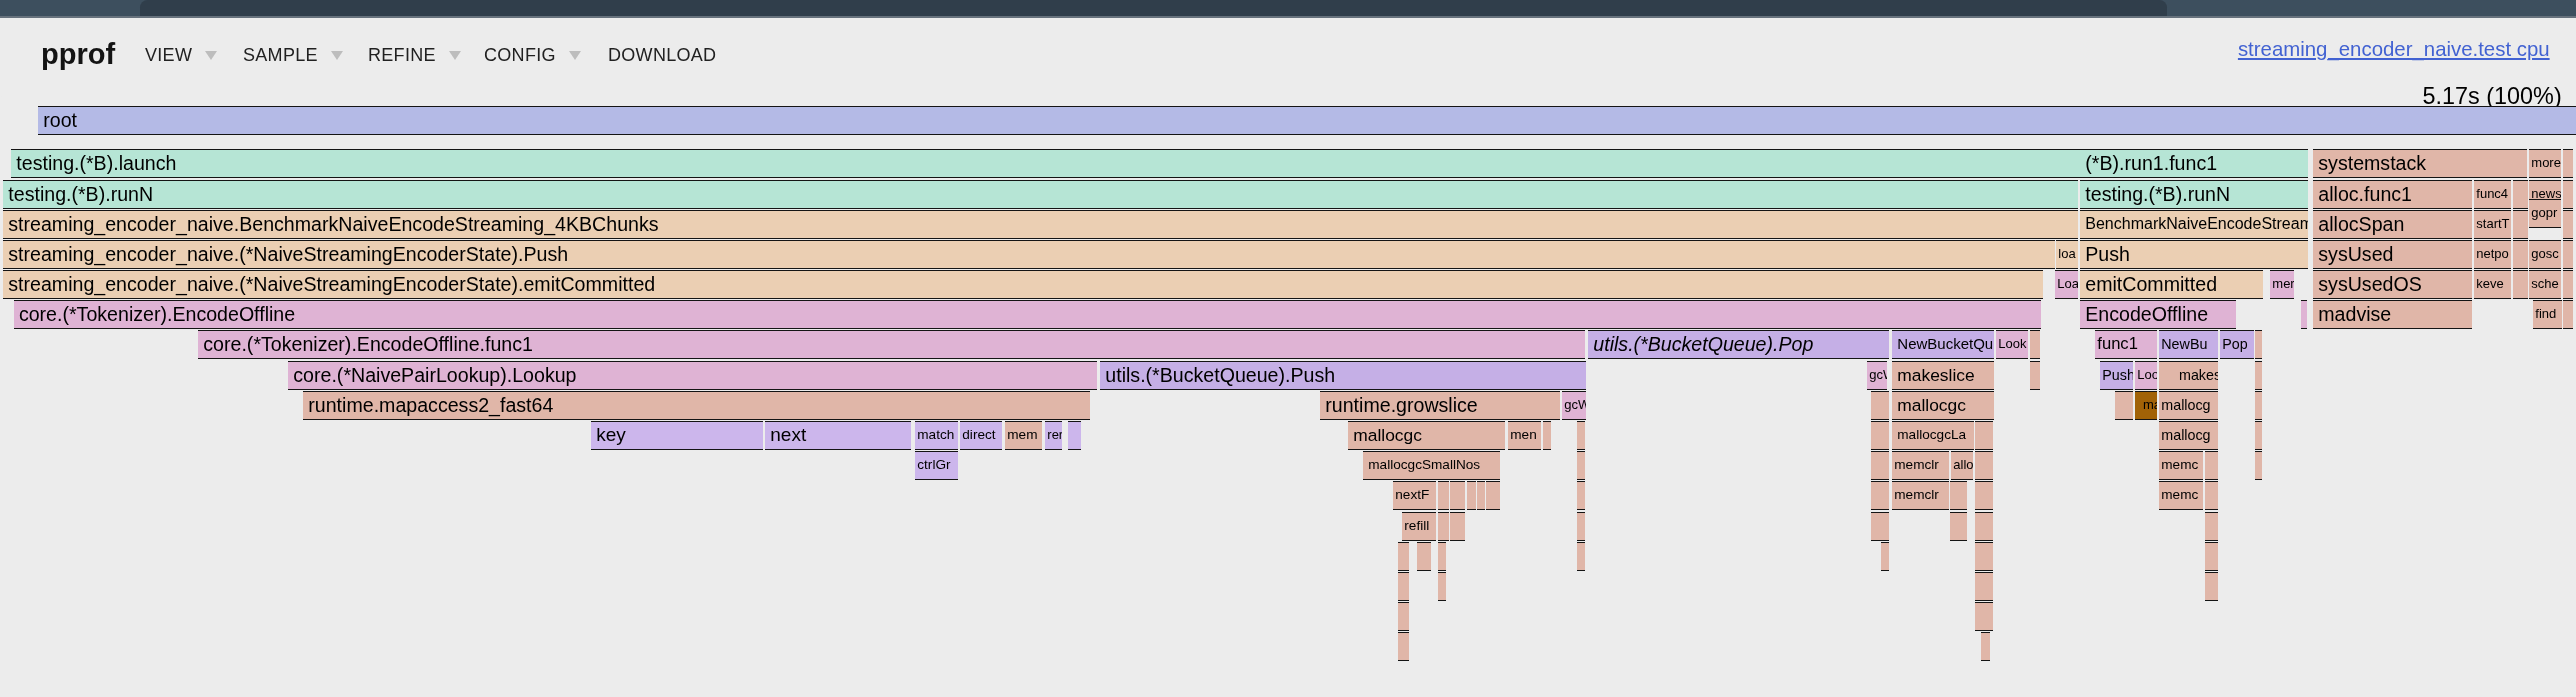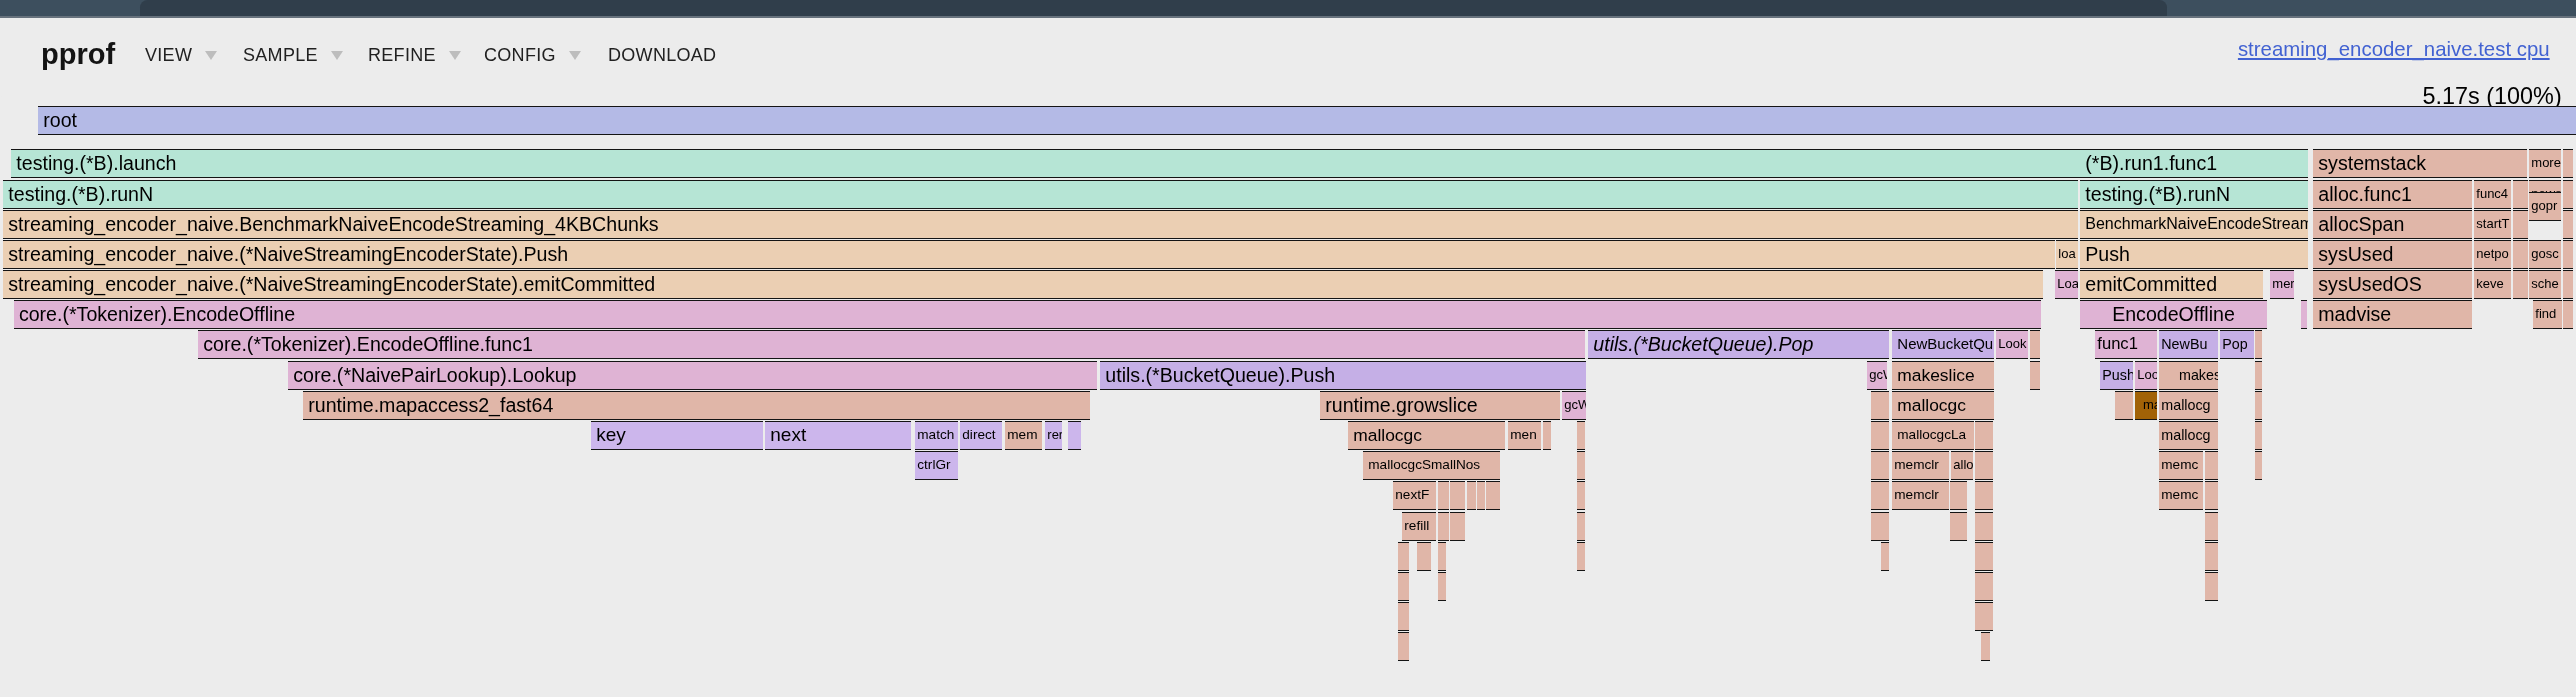--- a/index.html
+++ b/index.html
@@ -63,41 +63,41 @@
     <div class="cell" style="left: 2313px; top: 180px; width: 159px; background: rgb(224, 182, 168); font-size: 19.6px; padding: 0px 5.3px;">alloc.func1</div>
     <div class="cell" style="left: 2474px; top: 180px; width: 37px; background: rgb(224, 182, 168); font-size: 13px; padding: 0px 2.3px;">func4</div>
     <div class="cell" style="left: 2513px; top: 180px; width: 15px; background: rgb(224, 182, 168); font-size: 13px; padding: 0px 2.3px;"></div>
     <div class="cell" style="left: 2529px; top: 180px; width: 32px; background: rgb(224, 182, 168); font-size: 13px; padding: 0px 2.3px;">news</div>
     <div class="cell" style="left: 2563px; top: 180px; width: 9.8px; background: rgb(224, 182, 168); font-size: 13px; padding: 0px 2.3px;"></div>
     <div class="cell" style="left: 3px; top: 210px; width: 2075px; background: rgb(235, 207, 179); font-size: 19.6px; padding: 0px 5.3px;">streaming_encoder_naive.BenchmarkNaiveEncodeStreaming_4KBChunks</div>
     <div class="cell" style="left: 2080px; top: 210px; width: 228px; background: rgb(235, 207, 179); font-size: 16px; padding: 0px 5.3px;">BenchmarkNaiveEncodeStream</div>
     <div class="cell" style="left: 2313px; top: 210px; width: 159px; background: rgb(224, 182, 168); font-size: 19.6px; padding: 0px 5.3px;">allocSpan</div>
     <div class="cell" style="left: 2474px; top: 210px; width: 37px; background: rgb(224, 182, 168); font-size: 13px; padding: 0px 2.3px;">startT</div>
     <div class="cell" style="left: 2513px; top: 210px; width: 15px; background: rgb(224, 182, 168); font-size: 13px; padding: 0px 2.3px;"></div>
-    <div class="cell" style="left: 2529px; top: 192px; width: 32px; background: rgb(224, 182, 168); font-size: 13px; padding: 0px 2.3px;">gopr</div>
+    <div class="cell" style="left: 2529px; top: 199px; width: 32px; background: rgb(224, 182, 168); font-size: 13px; padding: 0px 2.3px;">gopr</div>
     <div class="cell" style="left: 2563px; top: 210px; width: 9.8px; background: rgb(224, 182, 168); font-size: 13px; padding: 0px 2.3px;"></div>
     <div class="cell" style="left: 3px; top: 240px; width: 2052px; background: rgb(235, 207, 179); font-size: 19.6px; padding: 0px 5.3px;">streaming_encoder_naive.(*NaiveStreamingEncoderState).Push</div>
     <div class="cell" style="left: 2056px; top: 240px; width: 22px; background: rgb(235, 207, 179); font-size: 13px; padding: 0px 2.3px;">loa</div>
     <div class="cell" style="left: 2080px; top: 240px; width: 228px; background: rgb(235, 207, 179); font-size: 19.6px; padding: 0px 5.3px;">Push</div>
     <div class="cell" style="left: 2313px; top: 240px; width: 159px; background: rgb(224, 182, 168); font-size: 19.6px; padding: 0px 5.3px;">sysUsed</div>
     <div class="cell" style="left: 2474px; top: 240px; width: 37px; background: rgb(224, 182, 168); font-size: 13px; padding: 0px 2.3px;">netpo</div>
     <div class="cell" style="left: 2513px; top: 240px; width: 15px; background: rgb(224, 182, 168); font-size: 13px; padding: 0px 2.3px;"></div>
     <div class="cell" style="left: 2529px; top: 240px; width: 32px; background: rgb(224, 182, 168); font-size: 13px; padding: 0px 2.3px;">gosc</div>
     <div class="cell" style="left: 2563px; top: 240px; width: 9.8px; background: rgb(224, 182, 168); font-size: 13px; padding: 0px 2.3px;"></div>
     <div class="cell" style="left: 3px; top: 270px; width: 2040px; background: rgb(235, 207, 179); font-size: 19.6px; padding: 0px 5.3px;">streaming_encoder_naive.(*NaiveStreamingEncoderState).emitCommitted</div>
     <div class="cell" style="left: 2055px; top: 270px; width: 23.4px; background: rgb(223, 179, 212); font-size: 13px; padding: 0px 2.3px;">Loa</div>
     <div class="cell" style="left: 2080px; top: 270px; width: 183px; background: rgb(235, 207, 179); font-size: 19.6px; padding: 0px 5.3px;">emitCommitted</div>
     <div class="cell" style="left: 2270px; top: 270px; width: 24px; background: rgb(223, 179, 212); font-size: 13px; padding: 0px 2.3px;">mer</div>
     <div class="cell" style="left: 2313px; top: 270px; width: 159px; background: rgb(224, 182, 168); font-size: 19.6px; padding: 0px 5.3px;">sysUsedOS</div>
     <div class="cell" style="left: 2474px; top: 270px; width: 37px; background: rgb(224, 182, 168); font-size: 13px; padding: 0px 2.3px;">keve</div>
     <div class="cell" style="left: 2513px; top: 270px; width: 15px; background: rgb(224, 182, 168); font-size: 13px; padding: 0px 2.3px;"></div>
     <div class="cell" style="left: 2529px; top: 270px; width: 32px; background: rgb(224, 182, 168); font-size: 13px; padding: 0px 2.3px;">sche</div>
     <div class="cell" style="left: 2563px; top: 270px; width: 9.8px; background: rgb(224, 182, 168); font-size: 13px; padding: 0px 2.3px;"></div>
     <div class="cell" style="left: 13.6px; top: 300px; width: 2027px; background: rgb(223, 179, 212); font-size: 19.6px; padding: 0px 5.3px;">core.(*Tokenizer).EncodeOffline</div>
-    <div class="cell" style="left: 2080px; top: 300px; width: 187px; background: rgb(223, 179, 212); font-size: 19.6px; padding: 0px 5.3px; text-align: center;">EncodeOffline</div>
+    <div class="cell" style="left: 2080px; top: 300px; width: 156px; background: rgb(223, 179, 212); font-size: 19.6px; padding: 0px 5.3px;">EncodeOffline</div>
     <div class="cell" style="left: 2301px; top: 300px; width: 6px; background: rgb(223, 179, 212); font-size: 13px; padding: 0px 2.3px;"></div>
     <div class="cell" style="left: 2313px; top: 300px; width: 159px; background: rgb(224, 182, 168); font-size: 19.6px; padding: 0px 5.3px;">madvise</div>
     <div class="cell" style="left: 2533px; top: 300px; width: 29px; background: rgb(224, 182, 168); font-size: 13px; padding: 0px 2.3px;">find</div>
     <div class="cell" style="left: 2563px; top: 300px; width: 9.8px; background: rgb(224, 182, 168); font-size: 13px; padding: 0px 2.3px;"></div>
     <div class="cell" style="left: 198px; top: 330px; width: 1387px; background: rgb(223, 179, 212); font-size: 19.6px; padding: 0px 5.3px;">core.(*Tokenizer).EncodeOffline.func1</div>
     <div class="cell" style="left: 1588px; top: 330px; width: 301px; background: rgb(197, 175, 230); font-size: 19.6px; padding: 0px 5.3px; font-style: italic;">utils.(*BucketQueue).Pop</div>
     <div class="cell" style="left: 1892px; top: 330px; width: 102px; background: rgb(197, 175, 230); font-size: 15px; padding: 0px 5.3px;">NewBucketQu</div>
     <div class="cell" style="left: 1996px; top: 330px; width: 32px; background: rgb(223, 179, 212); font-size: 13px; padding: 0px 2.3px;">Look</div>
     <div class="cell" style="left: 2030px; top: 330px; width: 9.8px; background: rgb(224, 182, 168); font-size: 13px; padding: 0px 2.3px;"></div>
     <div class="cell" style="left: 2095px; top: 330px; width: 62px; background: rgb(223, 179, 212); font-size: 16.6px; padding: 0px 2.3px;">func1</div>

